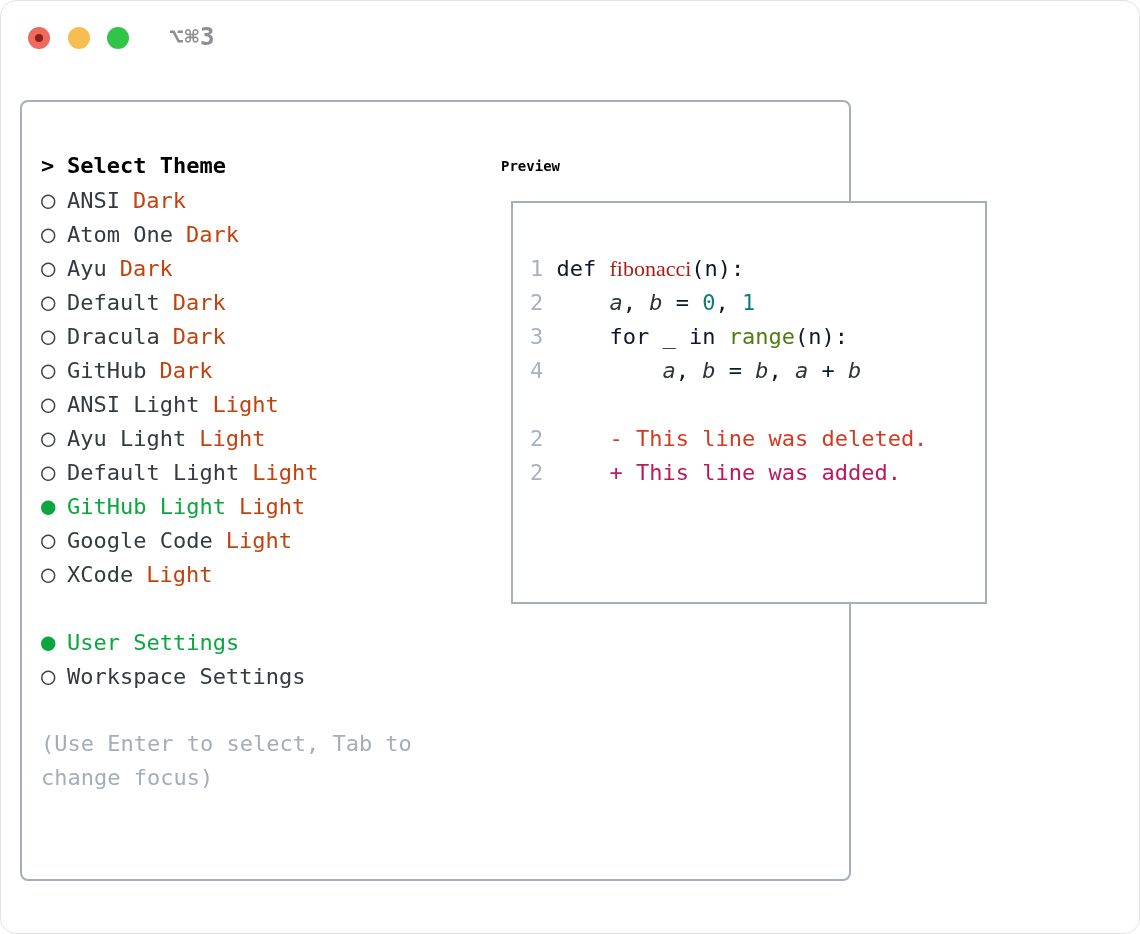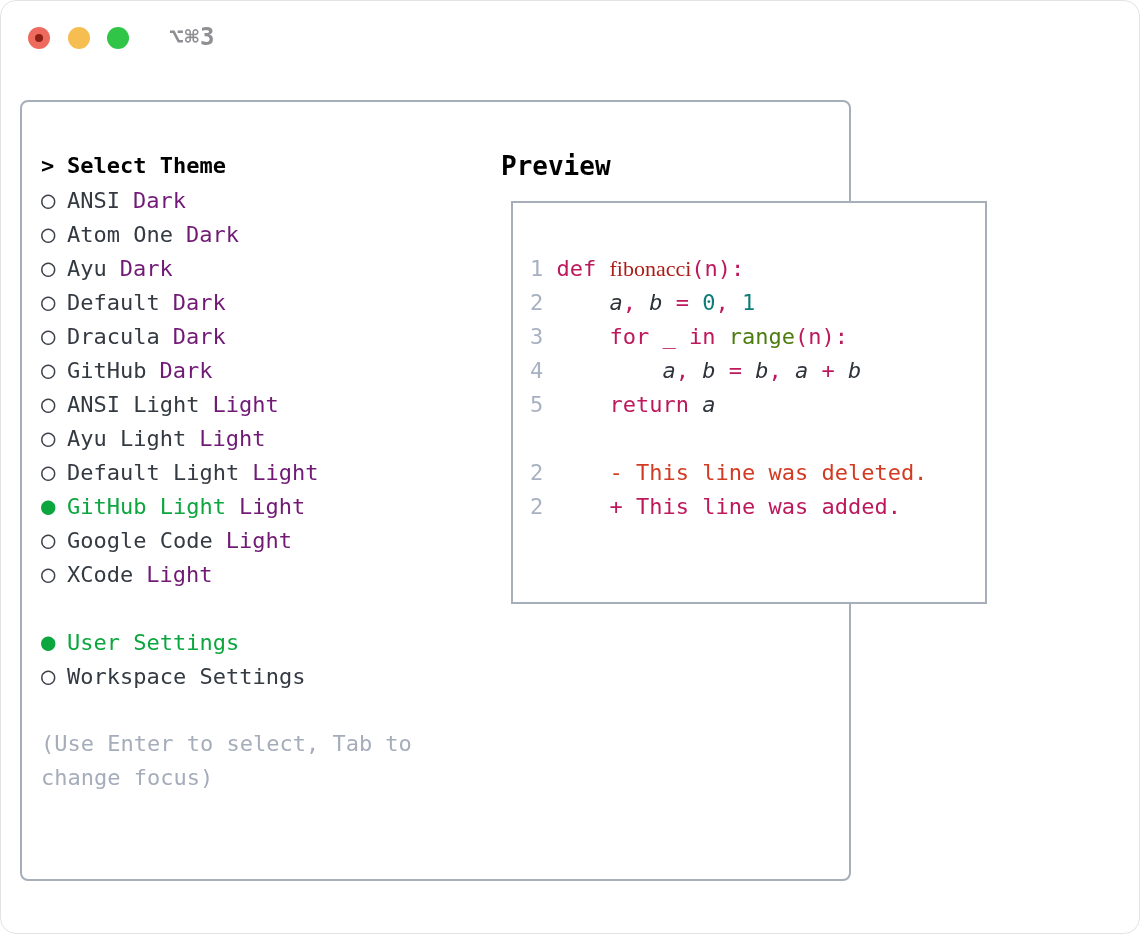--- a/index.html
+++ b/index.html
@@ -19,34 +19,34 @@
   
   .panel{
     position:absolute;left:19px;top:99px;width:831px;height:781px;
     border:2px solid #A6AEB9;border-radius:8px;box-sizing:border-box;background:#ffffff;
   }
   .row{height:34px;line-height:34px;white-space:pre;font-size:22px;color:#343A42;}
   .left-col{position:absolute;left:19px;top:47px;}
   .bullet{display:inline-block;width:26px;font-size:24px;color:#3E434B;}
   .cursor{font-weight:bold;color:#000;font-size:22px;}
   .hdr{font-weight:bold;color:#000;}
-  .tag{color:#701a75;margin-left:13px;text-align:right;}
+  .tag{color:#c2410c;margin-left:13px;text-align:right;}
   .trow[data-state="selected"] .bullet,
   .trow[data-state="selected"] .name{color:#0CA63F;}
   .help{color:#A5ADBA;}
   
-  .preview-title{position:absolute;left:479px;top:47px;height:34px;line-height:34px;font-size:26px;font-weight:bold;color:#000;}
+  .preview-title{position:absolute;left:479px;top:47px;height:34px;line-height:34px;font-size:14px;font-weight:bold;color:#000;}
   .preview-box{
     position:absolute;left:489px;top:99px;width:476px;height:403px;
     border:2px solid #A6AEB9;box-sizing:border-box;background:#ffffff;
   }
   .codeblock{position:absolute;left:17px;top:49px;}
   .cl{height:34px;line-height:34px;white-space:pre;font-size:22px;}
   .ln{color:#A8B1C1;}
-  .pl{color:#be185d;}
+  .pl{color:#0f172a;}
   .fn{color:#AC1C17;font-family:Liberation Serif, serif;}
   .num{color:#0E7C79;}
   .call{color:#4d7c0f;}
   .var{color:#2F343B;font-style:italic;}
   .ctx{color:#8F97A2;}
   .del{color:#D23A22;}
   .add{color:#be185d;}
 </style>
 </head>
 <body>
@@ -91,21 +91,20 @@
     </div>
 
     <div class="preview-title">Preview</div>
 
     <div class="preview-box">
       <div class="codeblock">
         <div class="cl"><span class="ln">1</span><span class="pl"> def </span><span class="fn">fibonacci</span><span class="pl">(n):</span></div>
         <div class="cl"><span class="ln">2</span><span class="pl">     </span><span class="var">a</span><span class="pl">, </span><span class="var">b</span><span class="pl"> = </span><span class="num">0</span><span class="pl">, </span><span class="num">1</span></div>
         <div class="cl"><span class="ln">3</span><span class="pl">     for _ in </span><span class="call">range</span><span class="pl">(n):</span></div>
         <div class="cl"><span class="ln">4</span><span class="pl">         </span><span class="var">a</span><span class="pl">, </span><span class="var">b</span><span class="pl"> = </span><span class="var">b</span><span class="pl">, </span><span class="var">a</span><span class="pl"> + </span><span class="var">b</span></div>
-        <div class="cl"><span class="ln">5</span><span class="pl">     return </span><span class="var">a</span></div>
         <div class="cl"></div>
         <div class="cl"><span class="ln">2</span><span class="pl">     </span><span class="del">- This line was deleted.</span></div>
         <div class="cl"><span class="ln">2</span><span class="pl">     </span><span class="add">+ This line was added.</span></div>
       </div>
     </div>
 
   </div>
 </div>
 
 </body></html>

